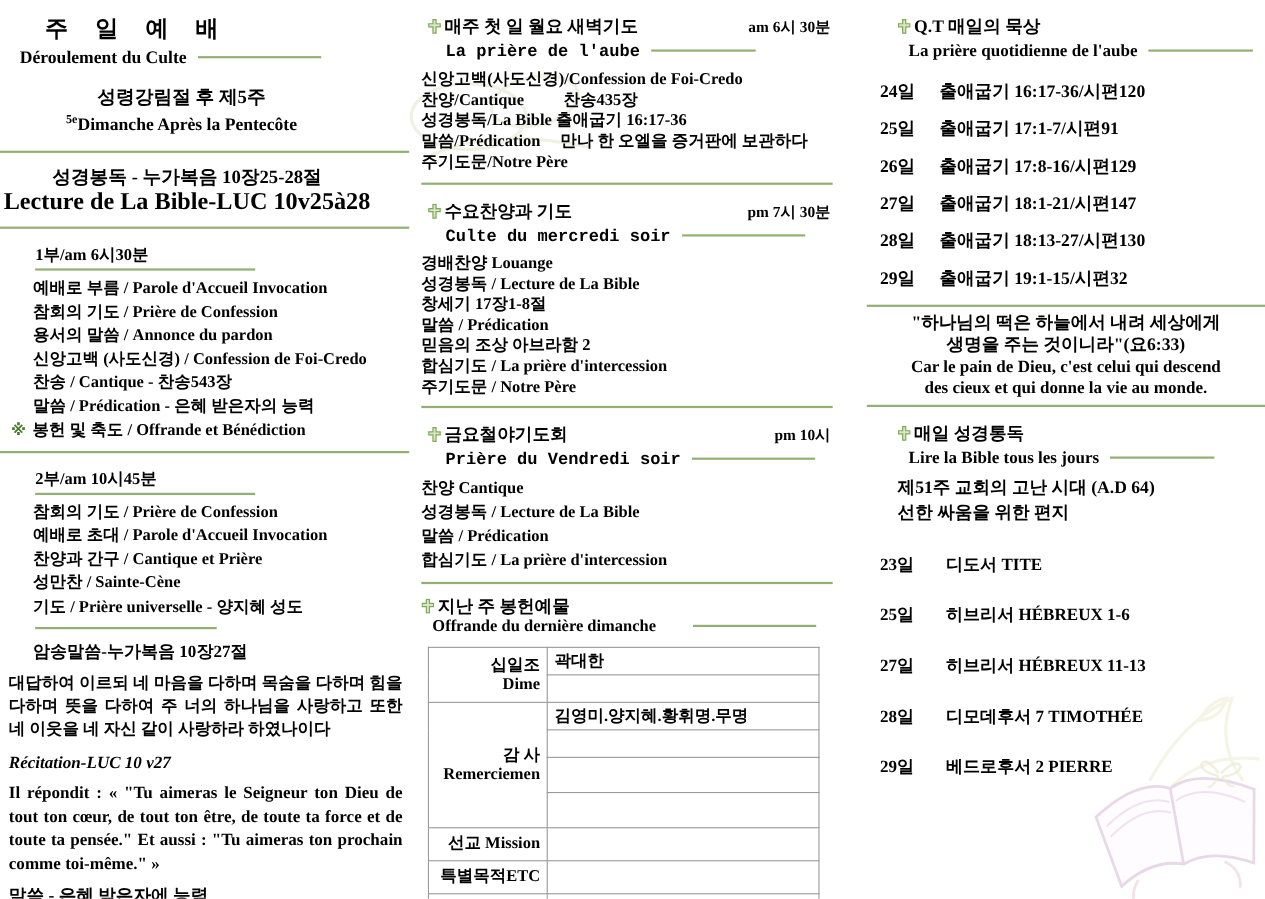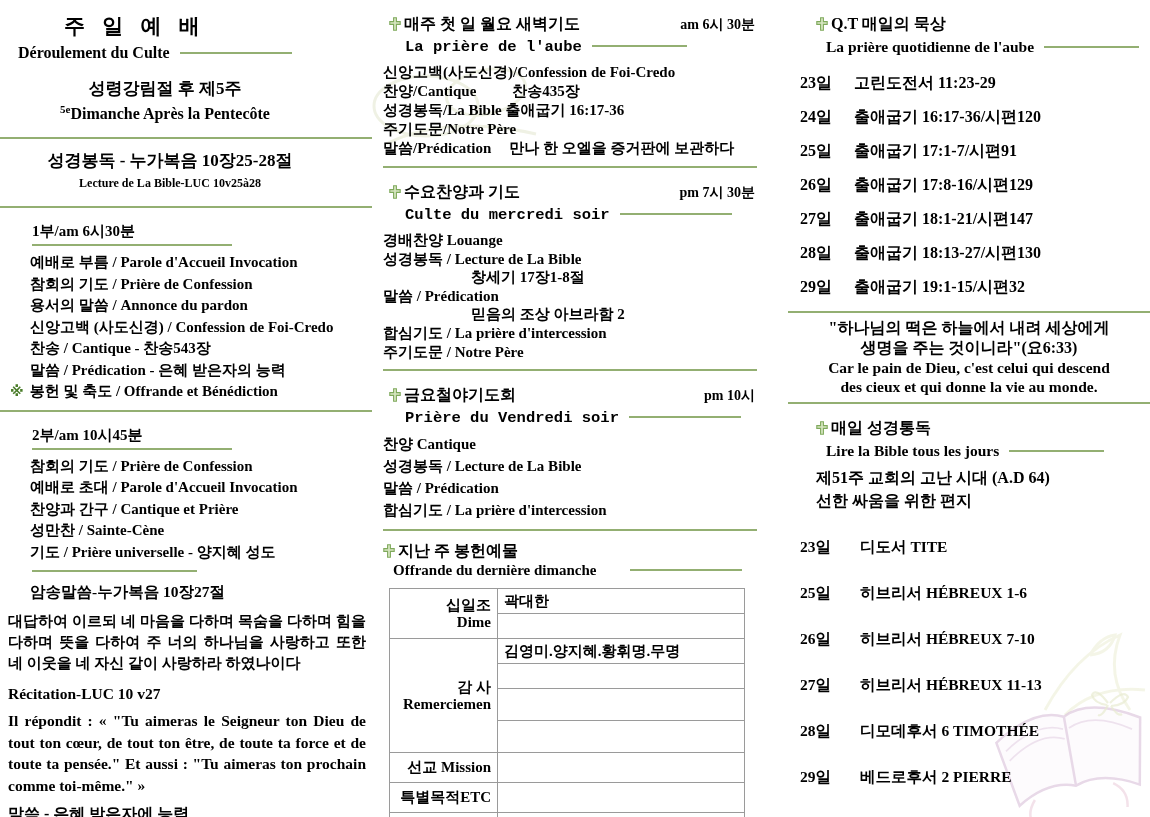--- a/index.html
+++ b/index.html
@@ -27,51 +27,51 @@
   
   .rule{height:2px;background:var(--accent);}
   .hline{display:inline-block;height:2px;background:var(--accent);vertical-align:4px;margin-left:10px;}
   .w95{width:95px;}
   .w110{width:112px;}
   .star{color:var(--accent-dark);margin-right:6px;font-family:"DejaVu Sans","Liberation Sans",sans-serif;font-size:14px;}
   .cross{margin-right:3px;vertical-align:-2px;}
   sup{font-size:11px;}
 
   
-  .l-title{font-size:21px;letter-spacing:6px;margin:12px 0 0 64px;}
+  .l-title{font-size:21px;letter-spacing:6px;margin:12px 0 0 41px;font-family:Liberation Mono, monospace;}
   .l-title-fr{font-size:16px;margin:4px 0 0 18px;}
   .l-week{width:330px;text-align:center;margin-top:16px;font-size:17px;line-height:21px;}
   .l-week-fr{font-size:16px;}
   .l-rule1{margin-top:13px;}
   .l-scripture{width:340px;text-align:center;margin-top:11px;font-size:17px;line-height:22px;}
-  .l-scripture-fr{font-size:12px;}
+  .l-scripture-fr{font-size:22px;}
   .l-rule2{margin-top:12px;}
   .svc-head{font-size:15px;margin:14px 0 0 32px;width:200px;border-bottom:2px solid var(--accent);padding-bottom:3px;}
   .svc-list{margin:6px 0 0 30px;font-size:15px;line-height:21.5px;}
   .svc-list .item{white-space:nowrap;}
   .star-item{margin-left:-20px;}
   .l-rule3{margin-top:7px;}
   .short-rule{height:2px;background:var(--accent);width:165px;margin:7px 0 0 32px;}
   .mem-title{font-size:15.5px;margin:10px 0 0 30px;}
   .mem-ko{font-size:15px;line-height:21px;margin:8px 6px 0 8px;text-align:justify;}
-  .rec-title{font-size:15.5px;margin:11px 0 0 8px;}
+  .rec-title{font-size:15.5px;margin:11px 0 0 8px;font-style:italic;}
   .rec-fr{font-size:15.5px;line-height:21.5px;margin:7px 6px 0 8px;text-align:justify;}
   .sermon-ko{font-size:16px;margin:8px 0 0 8px;}
 
   
   .sec-head{display:flex;justify-content:space-between;align-items:baseline;margin-top:14px;padding-right:2px;}
   .sec-head .head-title{font-size:16px;}
   .sec-head .head-left{margin-left:6px;}
   .sec-head .head-time{font-size:14px;}
   .sec-sub{font-size:15.5px;margin:3px 0 0 22px;font-family:Liberation Mono, monospace;}
   .m-items{margin-top:7px;font-size:15px;line-height:19px;}
   .m-items .m-item{margin-bottom:0;white-space:nowrap;}
   .m-items-wed{line-height:18.6px;}
   .gap{margin-left:36px;text-align:right;}
-  .indent{margin-left:88px;}
+  .indent{}
   .m-rule{margin-top:8px;}
   .mid-sp1{margin-top:6px;}
   .offer-sub{margin-left:10px;font-size:15px;}
   table.offer{border-collapse:collapse;margin:9px 0 0 6px;width:356px;table-layout:fixed;font-size:15px;}
   table.offer td{border:1px solid var(--tbl);padding:1px 6px;vertical-align:middle;line-height:17px;}
   table.offer td.lbl{width:108px;text-align:right;}
   table.offer tr{height:25px;}
   table.offer tr.tall{height:32px;}
   table.offer tr.med{height:30px;}
 
@@ -200,22 +200,22 @@
       <span class="head-left"><svg class="cross" width="12" height="14" viewBox="0 0 12 14">
             <path d="M4.6 0.8 h2.8 v3.8 h3.8 v2.8 h-3.8 v5.8 h-2.8 v-5.8 h-3.8 v-2.8 h3.8 z" fill="#d8e7c2" stroke="#7fa95c" stroke-width="1.1"></path>
           </svg><span class="head-title">매주 첫 일 월요 새벽기도</span></span>
       <span class="head-time">am 6시 30분</span>
     </div>
     <div class="sec-sub"><span>La prière de l'aube</span><span class="hline w95"></span></div>
     <div class="m-items">
       <div class="m-item"><span>신앙고백(사도신경)/Confession de Foi-Credo</span></div>
       <div class="m-item"><span>찬양/Cantique</span><span class="gap">찬송435장</span></div>
       <div class="m-item"><span>성경봉독/La Bible 출애굽기 16:17-36</span></div>
+      <div class="m-item"><span>말씀/Prédication</span><span class="gap" style="margin-left:18px">만나 한 오엘을 증거판에 보관하다</span></div>
       <div class="m-item"><span>주기도문/Notre Père</span></div>
-      <div class="m-item"><span>말씀/Prédication</span><span class="gap" style="margin-left:18px">만나 한 오엘을 증거판에 보관하다</span></div>
     </div>
   </div>
 
   <div class="rule m-rule"></div>
 
   <div>
     <div class="sec-head">
       <span class="head-left"><svg class="cross" width="12" height="14" viewBox="0 0 12 14">
             <path d="M4.6 0.8 h2.8 v3.8 h3.8 v2.8 h-3.8 v5.8 h-2.8 v-5.8 h-3.8 v-2.8 h3.8 z" fill="#d8e7c2" stroke="#7fa95c" stroke-width="1.1"></path>
           </svg><span class="head-title">수요찬양과 기도</span></span>
@@ -302,21 +302,20 @@
 
 <div id="col-right" class="col">
 
   <div>
     <div class="r-head"><svg class="cross" width="12" height="14" viewBox="0 0 12 14">
           <path d="M4.6 0.8 h2.8 v3.8 h3.8 v2.8 h-3.8 v5.8 h-2.8 v-5.8 h-3.8 v-2.8 h3.8 z" fill="#d8e7c2" stroke="#7fa95c" stroke-width="1.1"></path>
         </svg><span>Q.T 매일의 묵상</span></div>
     <div class="r-sub"><span>La prière quotidienne de l'aube</span><span class="hline w95"></span></div>
 
     <div class="qt-list">
-      <div class="qt-row"><span class="day">23일</span><span>고린도전서 11:23-29</span></div>
       <div class="qt-row"><span class="day">24일</span><span>출애굽기 16:17-36/시편120</span></div>
       <div class="qt-row"><span class="day">25일</span><span>출애굽기 17:1-7/시편91</span></div>
       <div class="qt-row"><span class="day">26일</span><span>출애굽기 17:8-16/시편129</span></div>
       <div class="qt-row"><span class="day">27일</span><span>출애굽기 18:1-21/시편147</span></div>
       <div class="qt-row"><span class="day">28일</span><span>출애굽기 18:13-27/시편130</span></div>
       <div class="qt-row"><span class="day">29일</span><span>출애굽기 19:1-15/시편32</span></div>
     </div>
   </div>
 
   <div class="verse-box">
@@ -332,20 +331,19 @@
         </svg><span>매일 성경통독</span></div>
     <div class="r-sub" style=""><span>Lire la Bible tous les jours</span><span class="hline w95"></span></div>
     <div class="week-lines">
       <div>제51주 교회의 고난 시대 (A.D 64)</div>
       <div>선한 싸움을 위한 편지</div>
     </div>
 
     <div class="rd-list">
       <div class="rd-row"><span class="day">23일</span><span>디도서 TITE</span></div>
       <div class="rd-row"><span class="day">25일</span><span>히브리서 HÉBREUX 1-6</span></div>
-      <div class="rd-row"><span class="day">26일</span><span>히브리서 HÉBREUX 7-10</span></div>
       <div class="rd-row"><span class="day">27일</span><span>히브리서 HÉBREUX 11-13</span></div>
-      <div class="rd-row"><span class="day">28일</span><span>디모데후서 6 TIMOTHÉE</span></div>
+      <div class="rd-row"><span class="day">28일</span><span>디모데후서 7 TIMOTHÉE</span></div>
       <div class="rd-row"><span class="day">29일</span><span>베드로후서 2 PIERRE</span></div>
 
     </div>
   </div>
 </div>
 
 </body></html>

